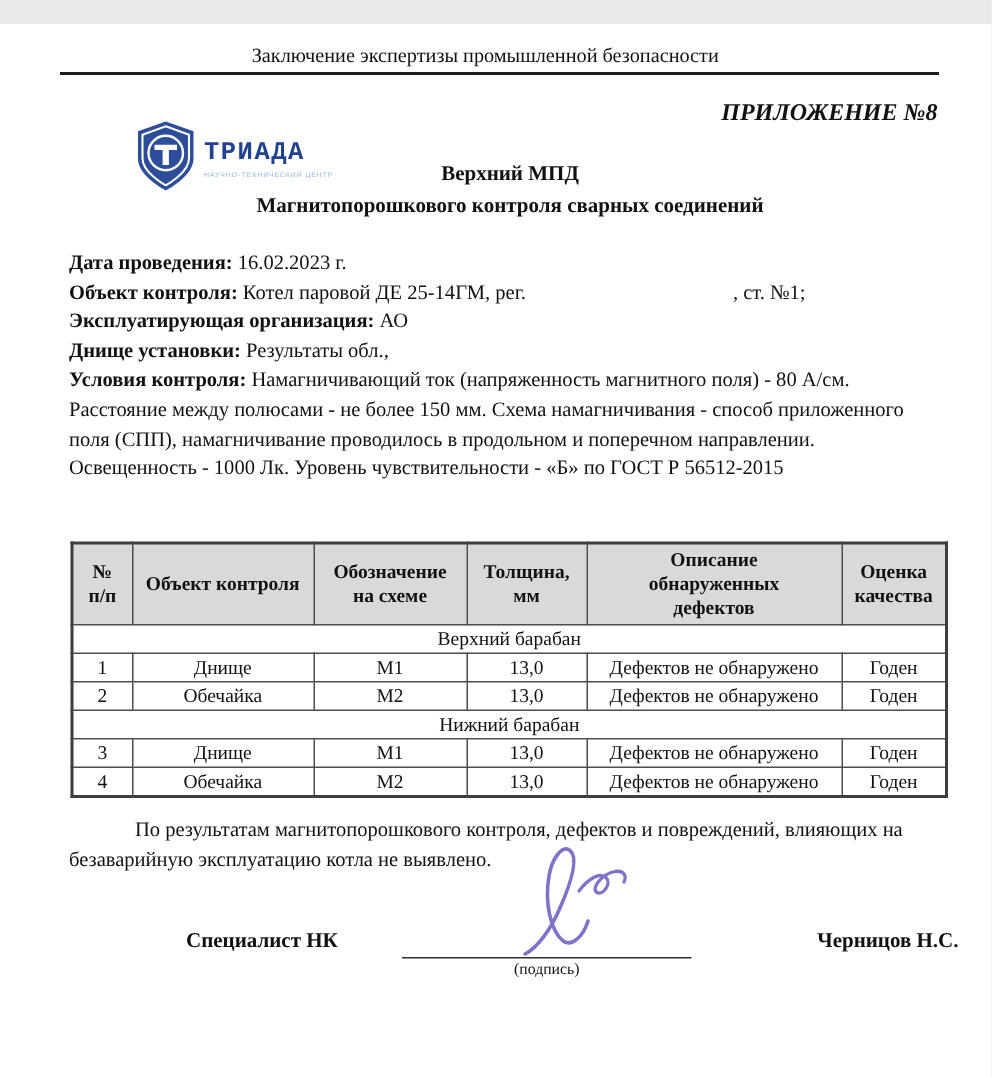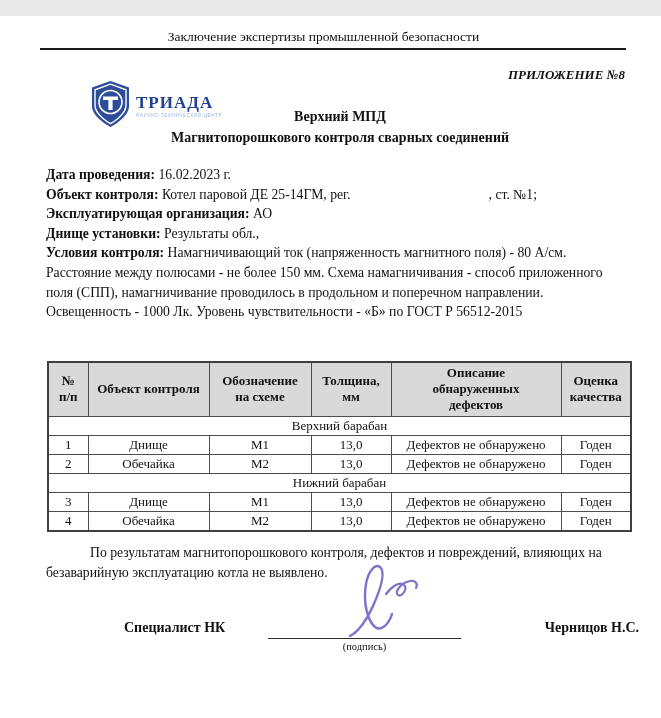--- a/index.html
+++ b/index.html
@@ -23,33 +23,33 @@
     font-size: 13.5px;
   }
   .doc-header-rule {
     position: absolute;
     top: 32px; left: 40px; width: 586px;
     border-top: 2px solid #1c1c1c;
   }
   .appendix {
     position: absolute;
     top: 51px; right: 36px;
-    font-size: 13px;
+    font-size: 16px;
     font-weight: bold;
     font-style: italic;
   }
   
   .logo {
     position: absolute;
     top: 64px; left: 90px;
     display: flex; align-items: center;
     gap: 5px;
   }
   .logo-text-name {
-    font-family: Liberation Serif, serif;
+    font-family: Liberation Mono, monospace;
     font-weight: bold;
     font-size: 17px;
     letter-spacing: 1px;
     color: #22418f;
     line-height: 1;
   }
   .logo-text-sub {
     font-family: "Liberation Sans", sans-serif;
     font-size: 4.6px;
     letter-spacing: 0.6px;

